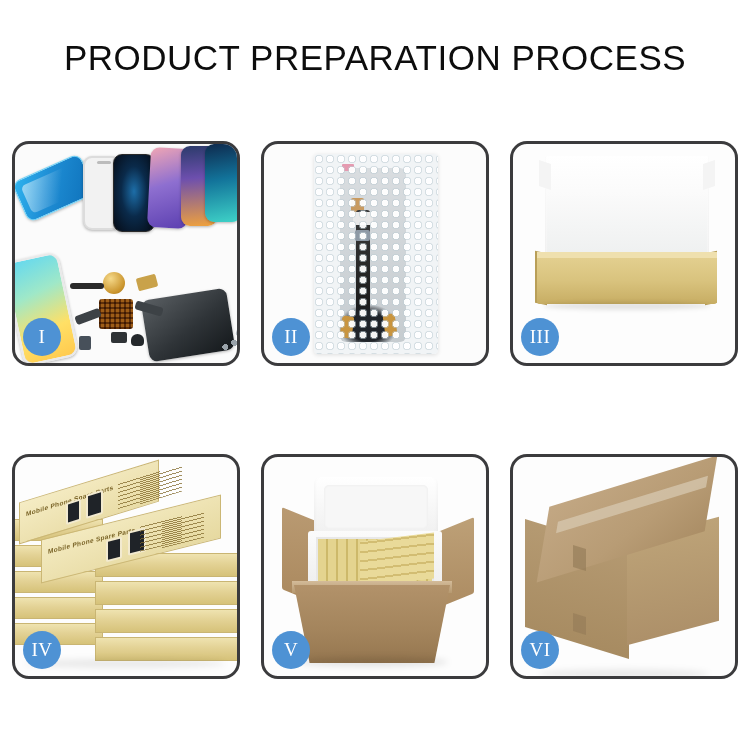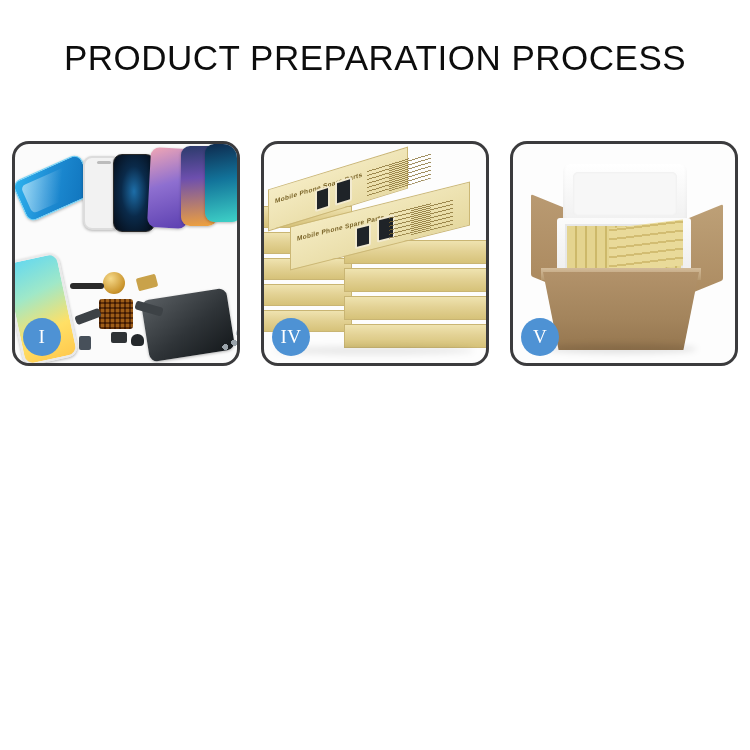--- a/index.html
+++ b/index.html
@@ -373,21 +373,50 @@
         <div class="part flex-d"></div>
         <div class="part flex-e"></div>
         <div class="part flex-f"></div>
         <div class="part flex-g"></div>
         <div class="part flex-h"></div>
         <div class="screws"></div>
       </div>
       <div class="badge">I</div>
     </div>
 
-
+    <div class="panel p2">
+      <div class="photo">
+        <div class="bubblebag">
+          <div class="lcd-inside"></div>
+          <div class="lcd-tape"></div>
+          <div class="lcd-flex"></div>
+          <div class="lcd-chip"></div>
+          <div class="lcd-chip2"></div>
+          <div class="lcd-bottom"></div>
+          <div class="lcd-gold1"></div>
+          <div class="lcd-gold2"></div>
+          <div class="lcd-label"></div>
+          <div class="bubbles"></div>
+        </div>
+      </div>
+      <div class="badge">II</div>
+    </div>
+
+    <div class="panel p3">
+      <div class="photo">
+        <div class="b3-lid"></div>
+        <div class="b3-inner"></div>
+        <div class="b3-foam"></div>
+        <div class="b3-cap-l"></div>
+        <div class="b3-cap-r"></div>
+        <div class="b3-front"></div>
+        <div class="b3-shadow"></div>
+      </div>
+      <div class="badge">III</div>
+    </div>
 
     <div class="panel p4">
       <div class="photo">
         <div class="stack">
           <div class="sbox c1a"></div>
           <div class="sbox c1b"></div>
           <div class="sbox c1c"></div>
           <div class="sbox c1d"></div>
           <div class="sbox c1e"></div>
           <div class="sbox c2a"></div>
@@ -426,15 +455,29 @@
         <div class="foam-cavity"></div>
         <div class="kbox-row"></div>
         <div class="kbox-tilt"></div>
         <div class="c-rim"></div>
         <div class="c-body"></div>
         <div class="c5-shadow"></div>
       </div>
       <div class="badge">V</div>
     </div>
 
+    <div class="panel p6">
+      <div class="photo">
+        <div class="v6">
+          <div class="v6-left"></div>
+          <div class="v6-right"></div>
+          <div class="v6-top"></div>
+          <div class="v6-tape"></div>
+          <div class="v6-seam-l"></div>
+          <div class="v6-seam-l2"></div>
+          <div class="v6-shadow"></div>
+        </div>
+      </div>
+      <div class="badge">VI</div>
+    </div>
 
   </div>
 </div>
 
 </body></html>

